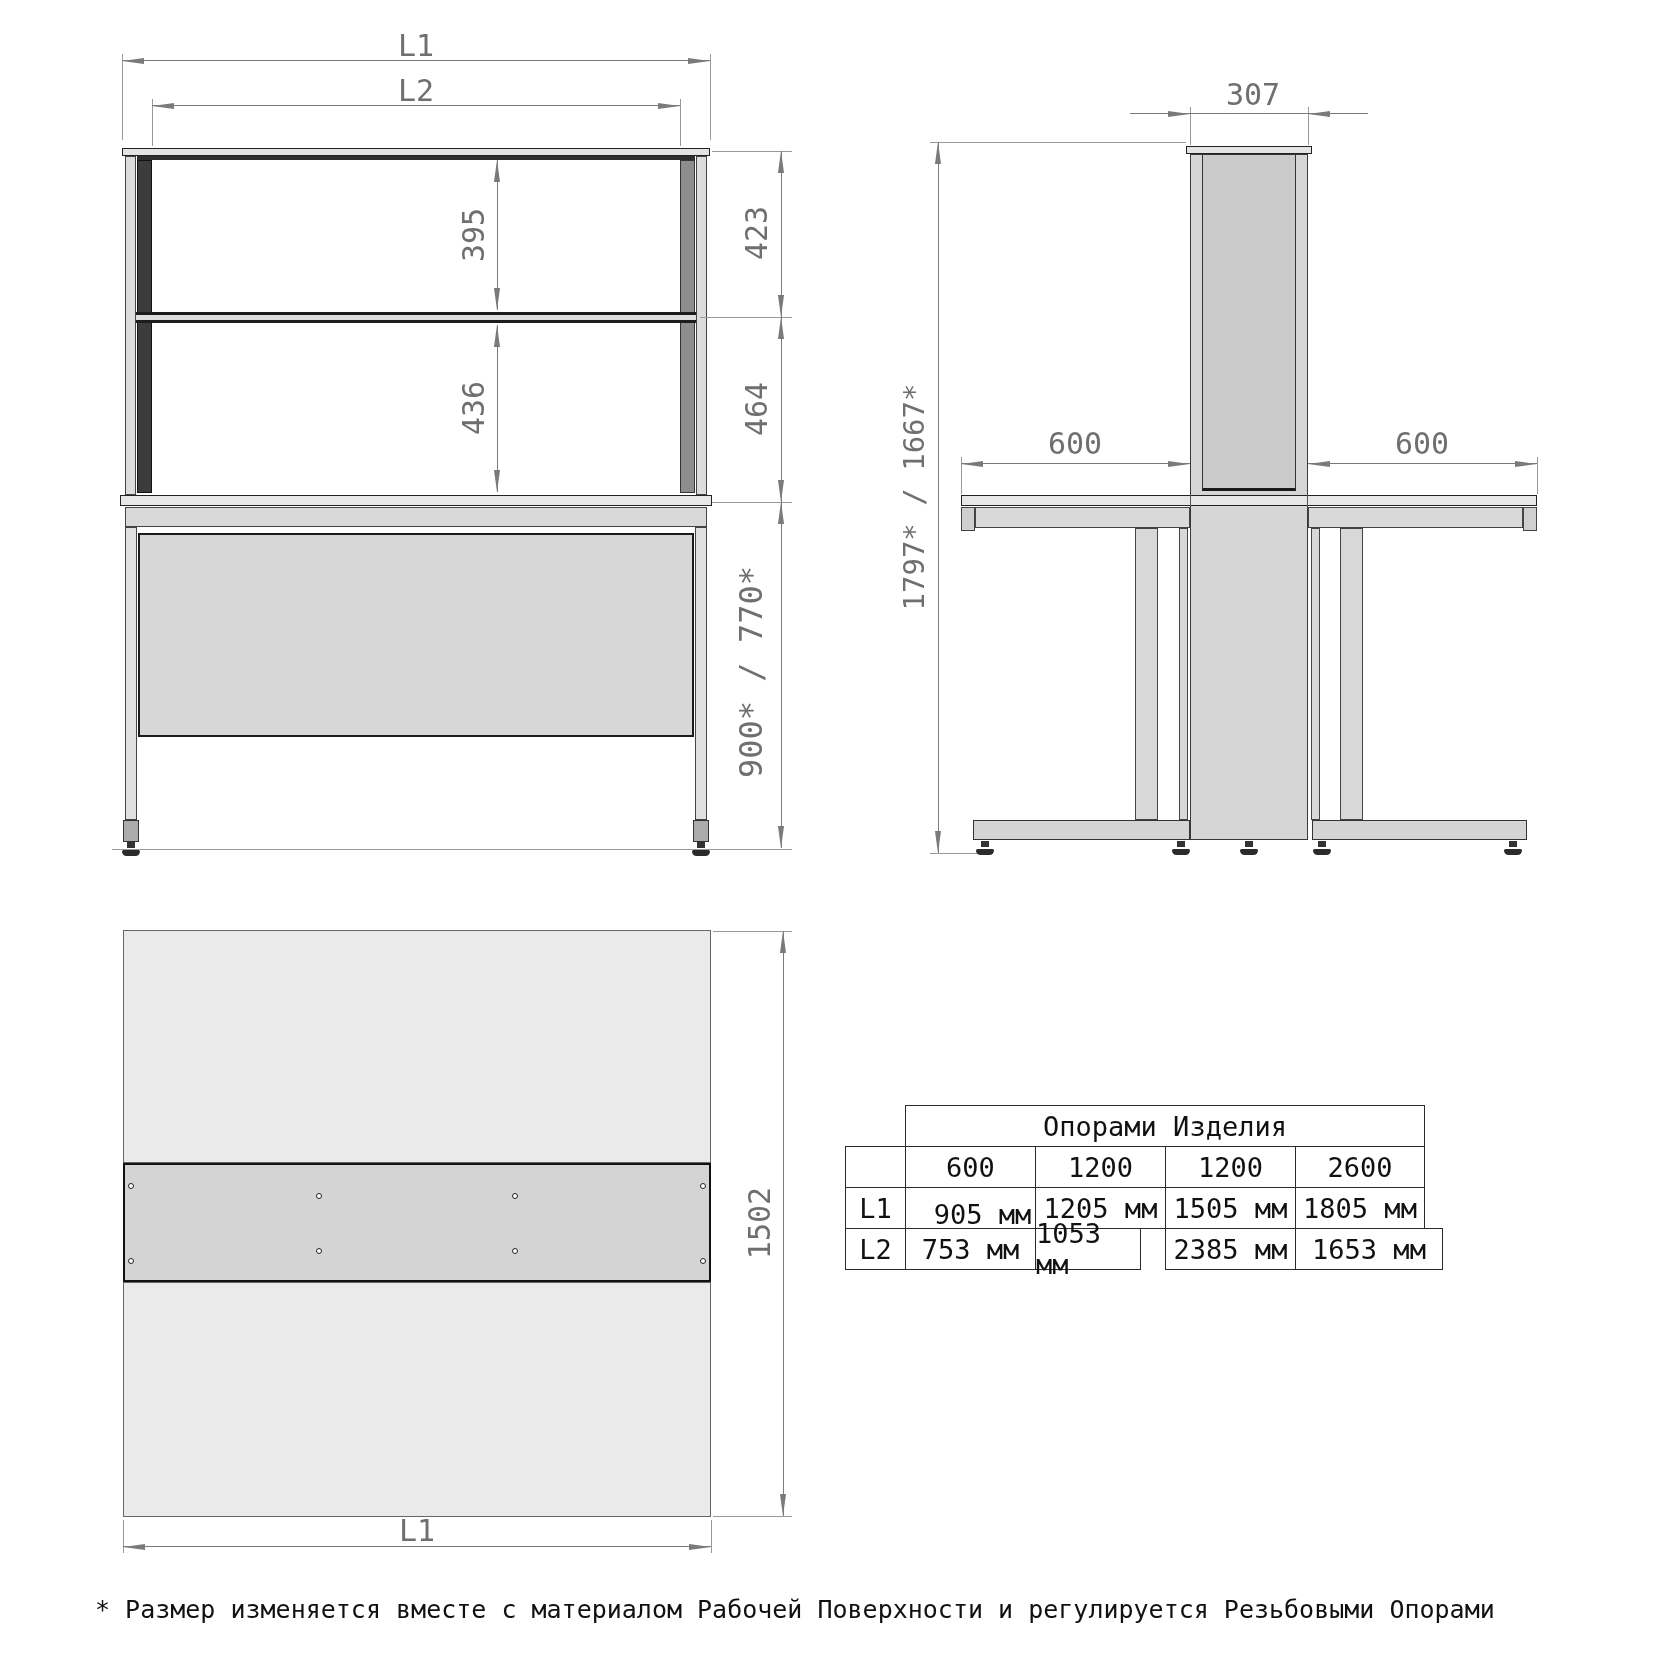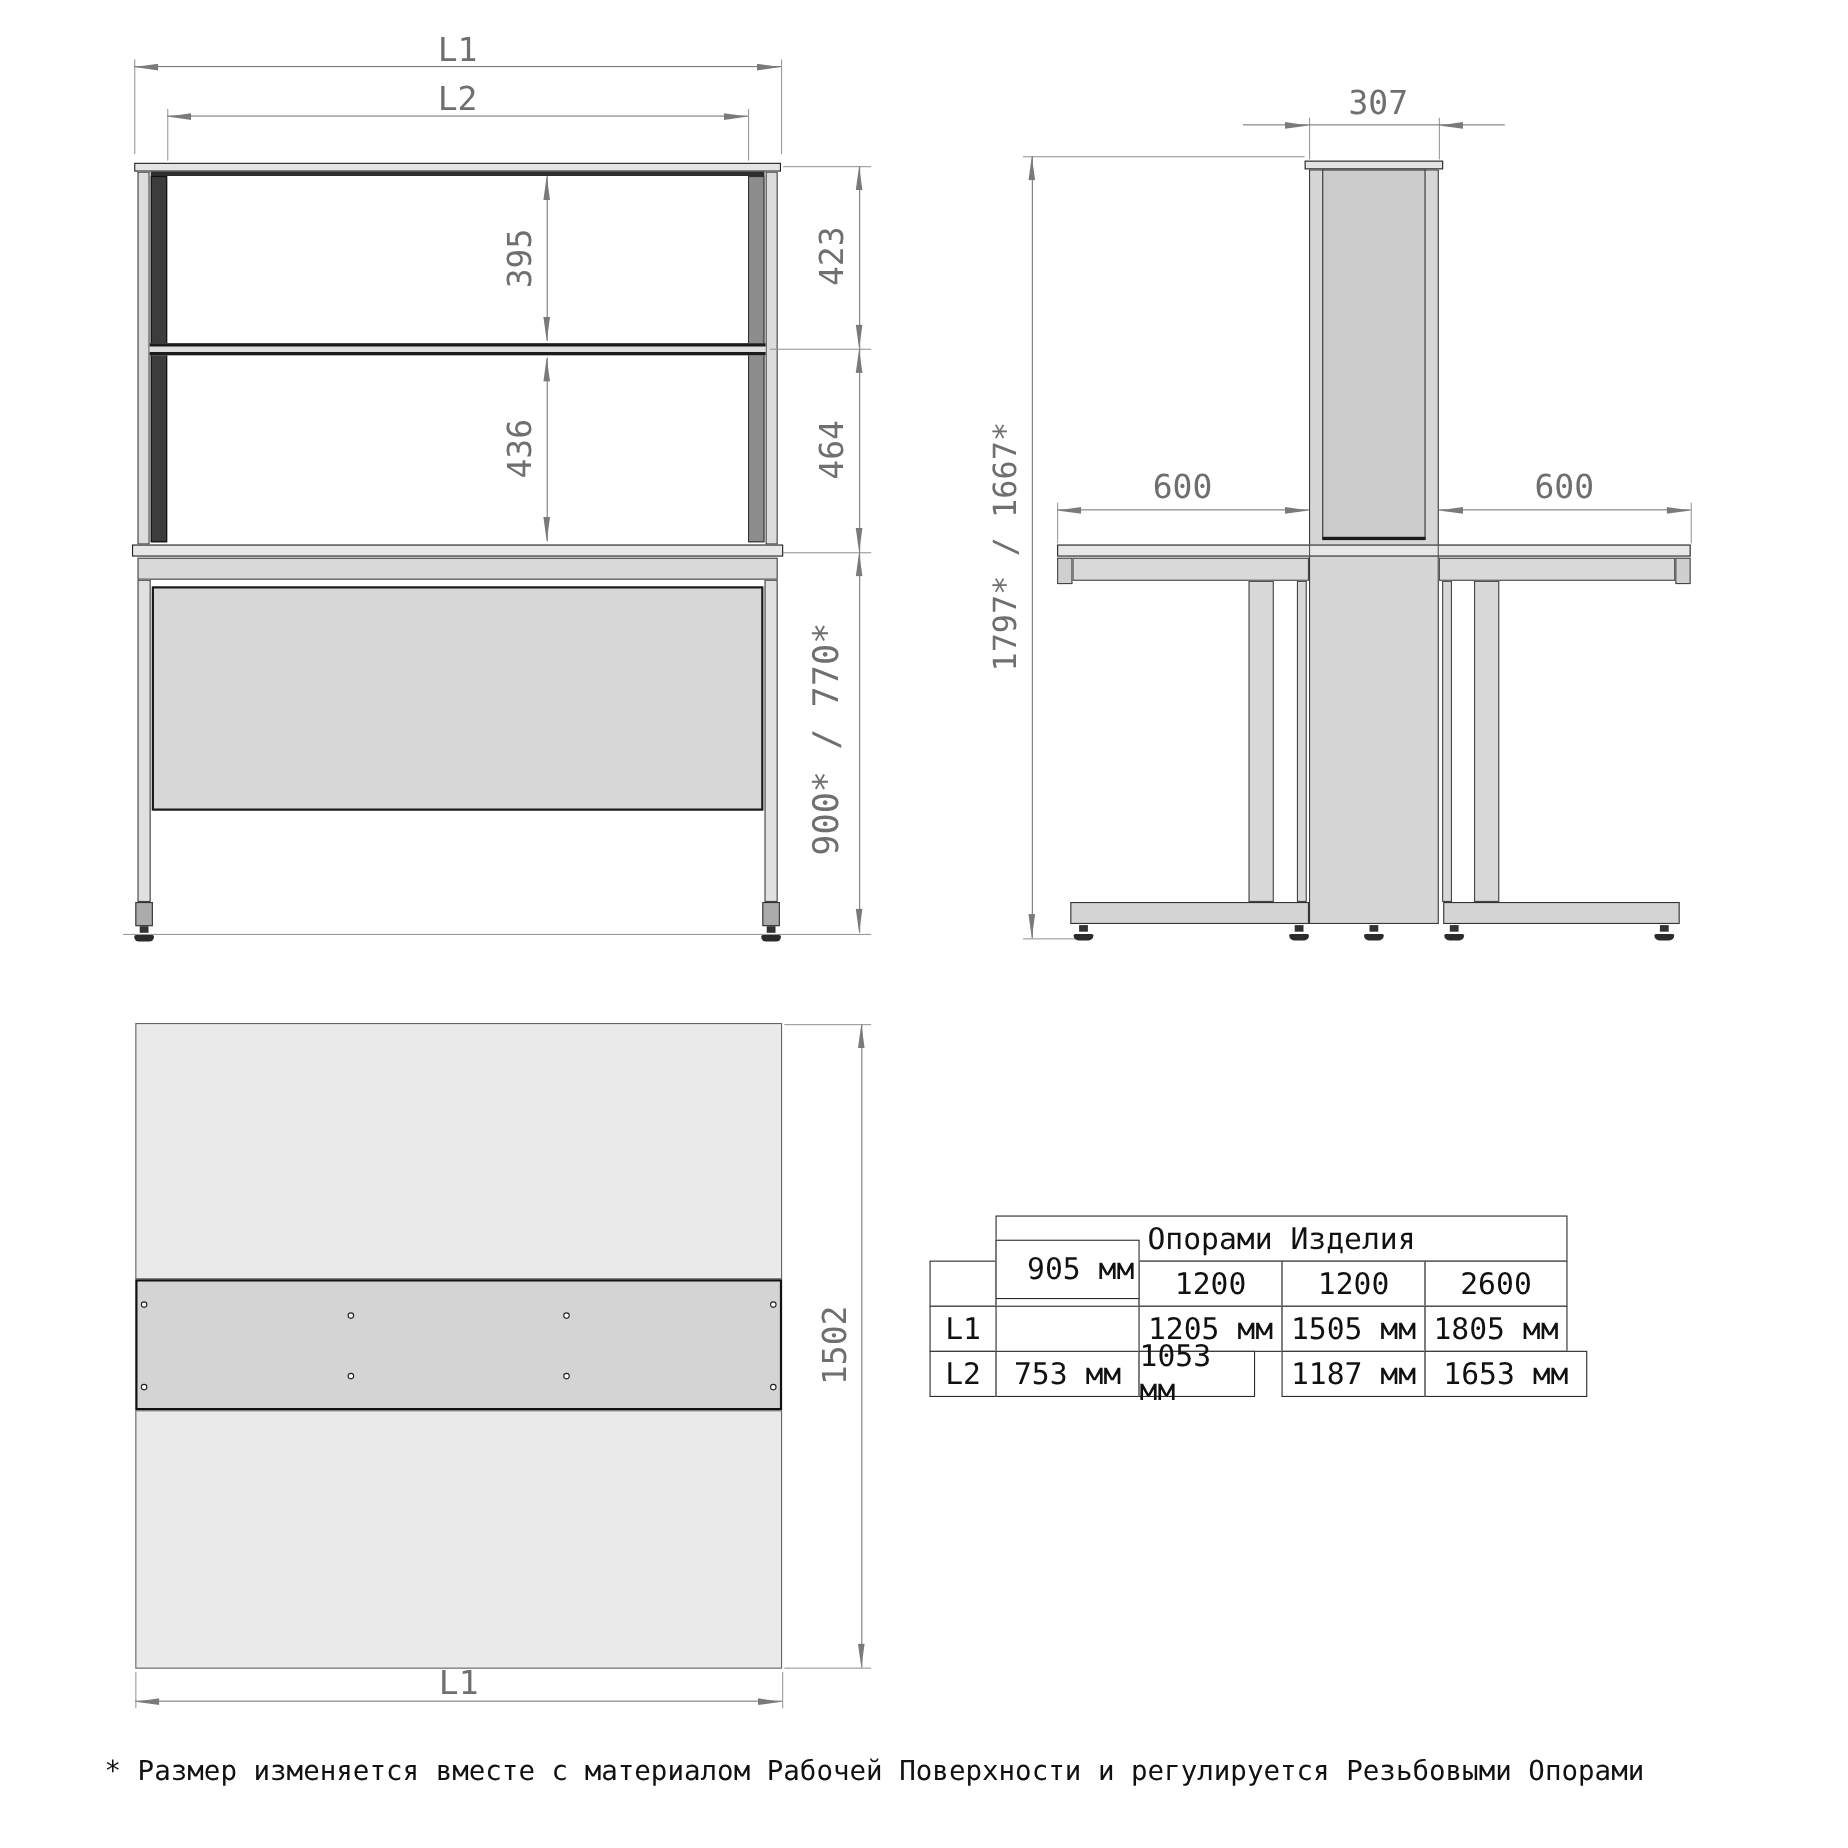--- a/index.html
+++ b/index.html
@@ -190,27 +190,27 @@
   <div>
     <div class="e cell" style="left:905px;top:1105px;width:520px;height:42px;">Опорами Изделия</div>
 
     <div class="e cell" style="left:845px;top:1146px;width:61px;height:42px;"></div>
     <div class="e cell" style="left:905px;top:1146px;width:131px;height:42px;">600</div>
     <div class="e cell" style="left:1035px;top:1146px;width:131px;height:42px;">1200</div>
     <div class="e cell" style="left:1165px;top:1146px;width:131px;height:42px;">1200</div>
     <div class="e cell" style="left:1295px;top:1146px;width:130px;height:42px;">2600</div>
 
     <div class="e cell" style="left:845px;top:1187px;width:61px;height:42px;">L1</div>
-    <div class="e cell" style="left:905px;top:1127px;width:131px;height:54px;padding-left:24px;">905 мм</div>
+    <div class="e cell" style="left:905px;top:1187px;width:131px;height:54px;padding-left:24px;">905 мм</div>
     <div class="e cell" style="left:1035px;top:1187px;width:131px;height:42px;">1205 мм</div>
     <div class="e cell" style="left:1165px;top:1187px;width:131px;height:42px;">1505 мм</div>
     <div class="e cell" style="left:1295px;top:1187px;width:130px;height:42px;">1805 мм</div>
 
     <div class="e cell" style="left:845px;top:1228px;width:61px;height:42px;">L2</div>
     <div class="e cell" style="left:905px;top:1228px;width:131px;height:42px;">753 мм</div>
     <div class="e cell" style="left:1035px;top:1228px;width:106px;height:42px;">1053 мм</div>
-    <div class="e cell" style="left:1165px;top:1228px;width:131px;height:42px;">1187 мм</div>
+    <div class="e cell" style="left:1165px;top:1228px;width:131px;height:42px;">2385 мм</div>
     <div class="e cell" style="left:1295px;top:1228px;width:148px;height:42px;">1653 мм</div>
   </div>
 
   <div class="e footnote" style="left:95px;top:1595px;text-align:right;">* Размер изменяется вместе с материалом Рабочей Поверхности и регулируется Резьбовыми Опорами</div>
 
 </div>
 
 </body></html>

